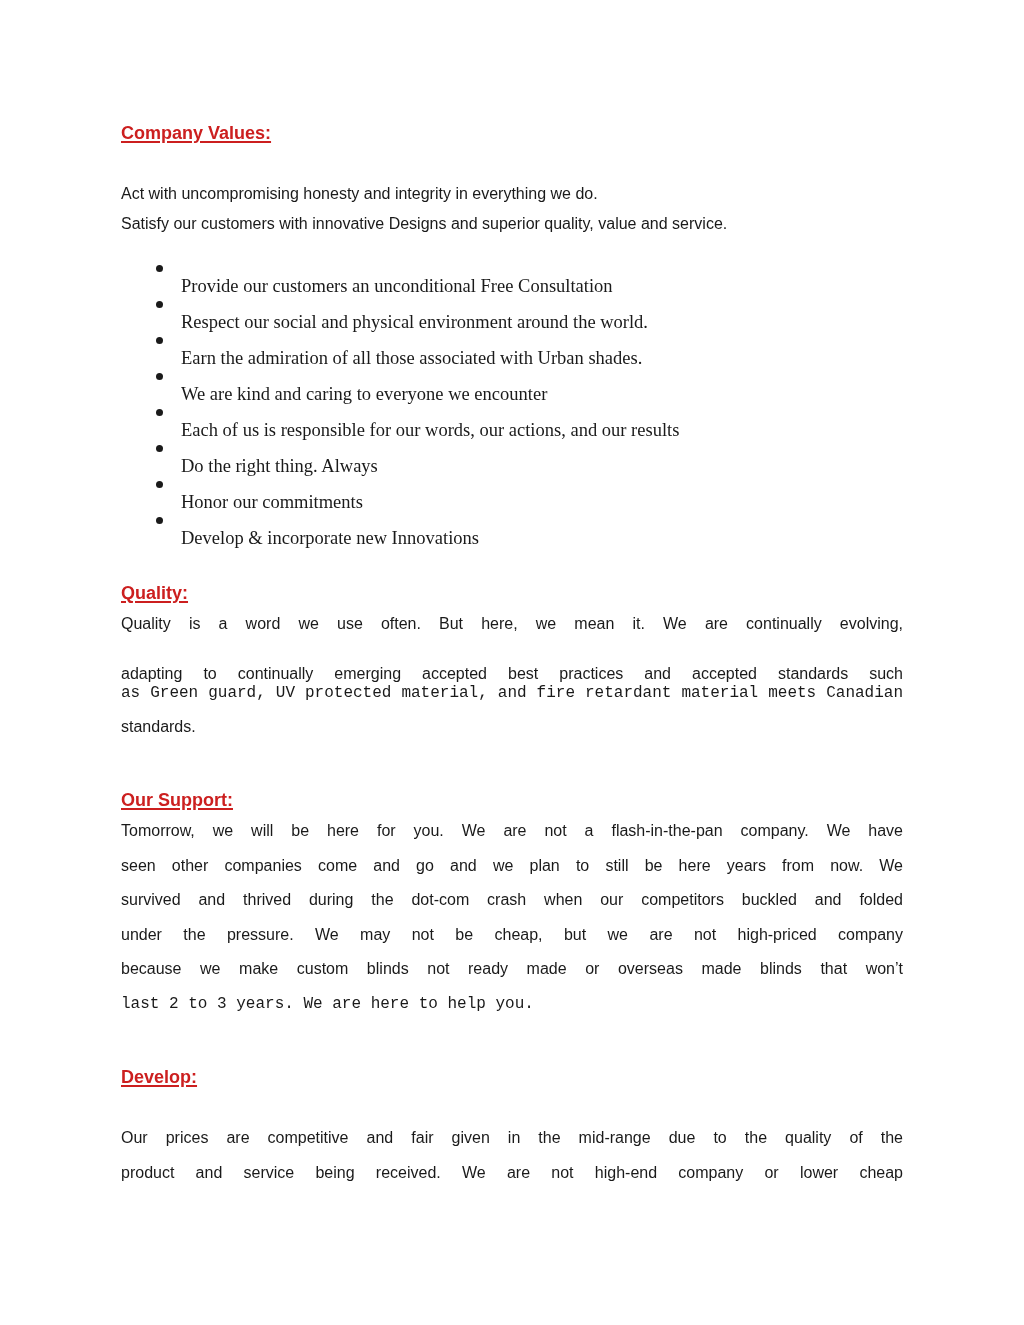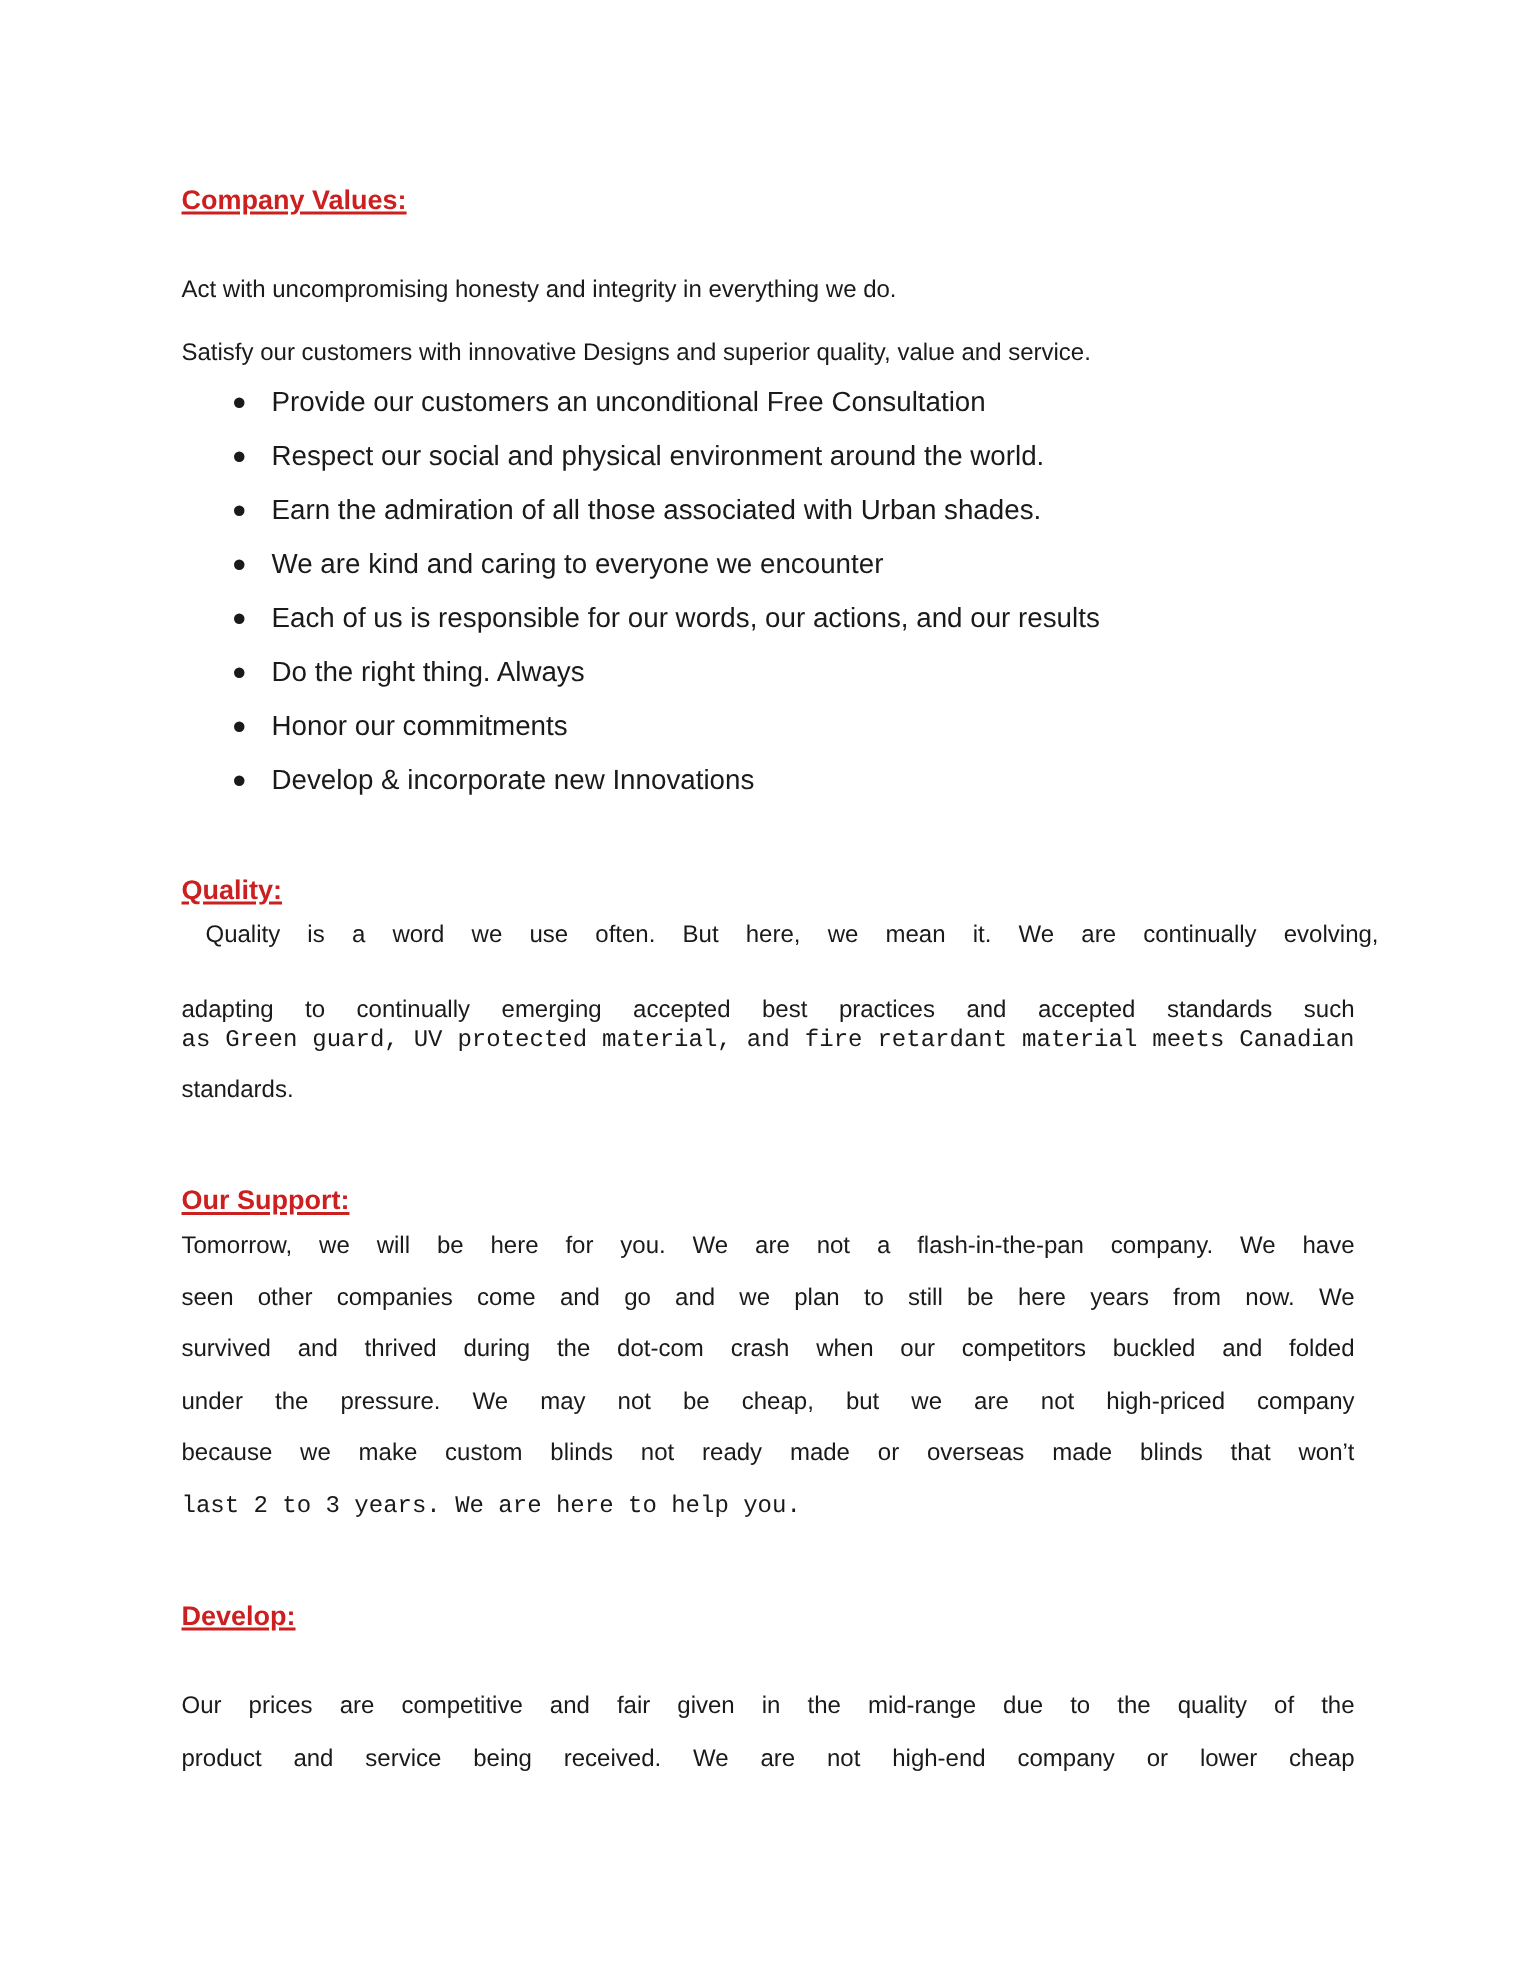--- a/index.html
+++ b/index.html
@@ -62,34 +62,35 @@
       height: 7px;
       border-radius: 50%;
       background: #1a1a1a;
       position: absolute;
       left: 6px;
       top: 8px;
     }
     .bullet-text {
       position: absolute;
       left: 31px;
-      top: 0;
+      top: 18px;
       white-space: nowrap;
+      font-family: Liberation Serif, serif;
     }
   </style>
 </head>
 <body>
 
 <div class="page">
 
   <section>
     <div class="heading" style="top:122px;">Company Values:</div>
 
     <div class="line" style="top:183px;">Act with uncompromising honesty and integrity in everything we do.</div>
-    <div class="line" style="top:225px;">Satisfy our customers with innovative Designs and superior quality, value and service.</div>
+    <div class="line" style="top:213px;">Satisfy our customers with innovative Designs and superior quality, value and service.</div>
 
     <ul style="margin:0;padding:0;list-style:none;">
       <li class="bullet-item" style="top:257px;">
         <span class="bullet-dot"></span>
         <span class="bullet-text">Provide our customers an unconditional Free Consultation</span>
       </li>
       <li class="bullet-item" style="top:293px;">
         <span class="bullet-dot"></span>
         <span class="bullet-text">Respect our social and physical environment around the world.</span>
       </li>
@@ -115,21 +116,21 @@
       </li>
       <li class="bullet-item" style="top:509px;">
         <span class="bullet-dot"></span>
         <span class="bullet-text">Develop &amp; incorporate new Innovations</span>
       </li>
     </ul>
   </section>
 
   <section>
     <div class="heading" style="top:582px;">Quality:</div>
-    <div class="line just" style="top:613px;margin-left:16px;">Quality is a word we use often. But here, we mean it. We are continually evolving,</div>
+    <div class="line just" style="top:613px;">Quality is a word we use often. But here, we mean it. We are continually evolving,</div>
     <div class="line just" style="top:647px;margin-top:16px;">adapting to continually emerging accepted best practices and accepted standards such</div>
     <div class="line just" style="top:682px;font-family:Liberation Mono, monospace;">as Green guard, UV protected material, and fire retardant material meets Canadian</div>
     <div class="line" style="top:716px;">standards.</div>
   </section>
 
   <section>
     <div class="heading" style="top:789px;">Our Support:</div>
     <div class="line just" style="top:820px;">Tomorrow, we will be here for you. We are not a flash-in-the-pan company. We have</div>
     <div class="line just" style="top:855px;">seen other companies come and go and we plan to still be here years from now. We</div>
     <div class="line just" style="top:889px;">survived and thrived during the dot-com crash when our competitors buckled and folded</div>

